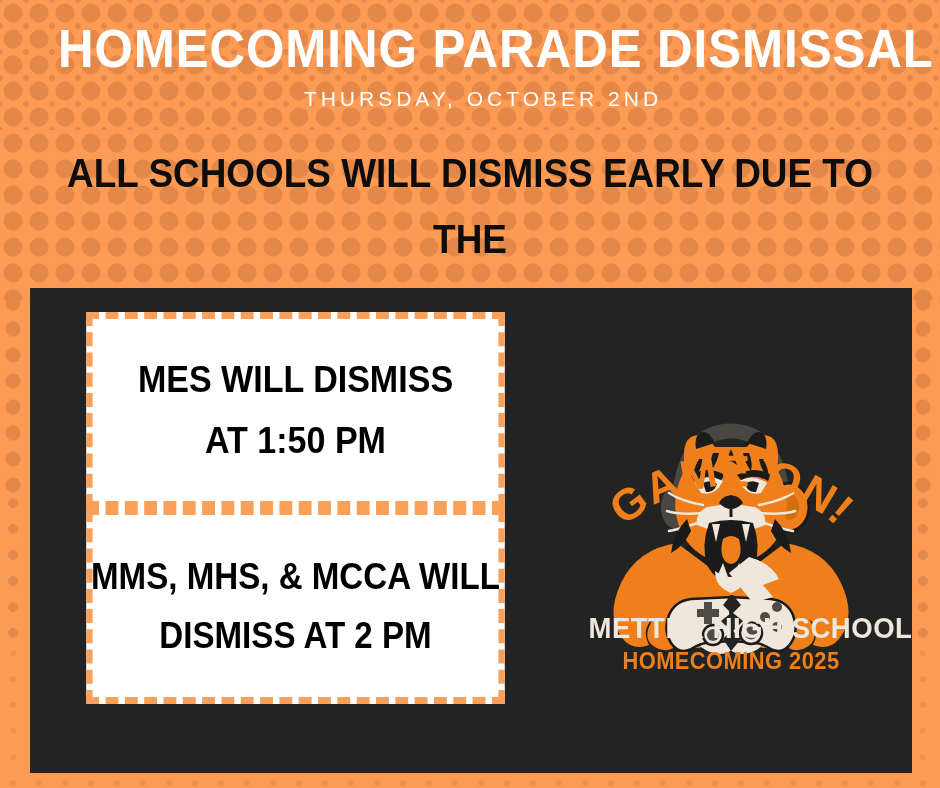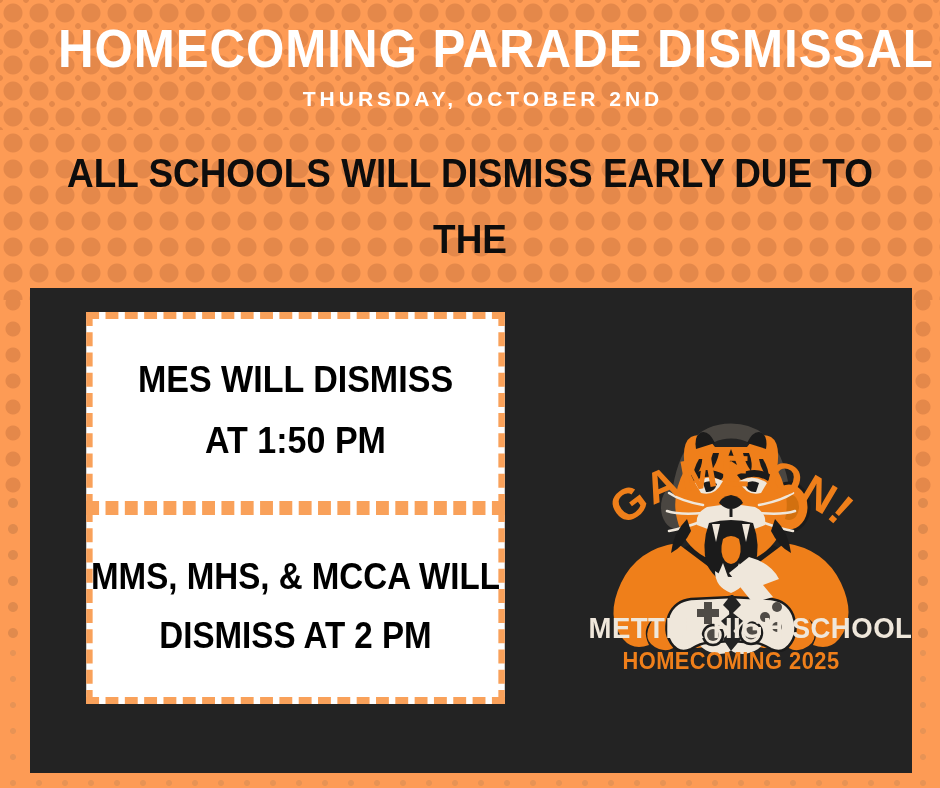--- a/index.html
+++ b/index.html
@@ -60,21 +60,21 @@
     font-weight:bold;
     font-size:53px;
     line-height:1.0;
     letter-spacing:1px;
     color:#ffffff;
     transform:scaleX(0.93);
     white-space:nowrap;
   }
   .subtitle{
     margin:0;padding-top:12px;
-    font-weight:bold;
+    font-weight:normal;
     font-size:21px;
     letter-spacing:4px;
     color:#ffffff;
     white-space:nowrap;
   }
   .lede{
     position:absolute;top:140px;left:0;right:0;z-index:5;
     text-align:center;
     color:#0d0d0d;
     font-family:"Liberation Sans Narrow","Liberation Sans",sans-serif;

